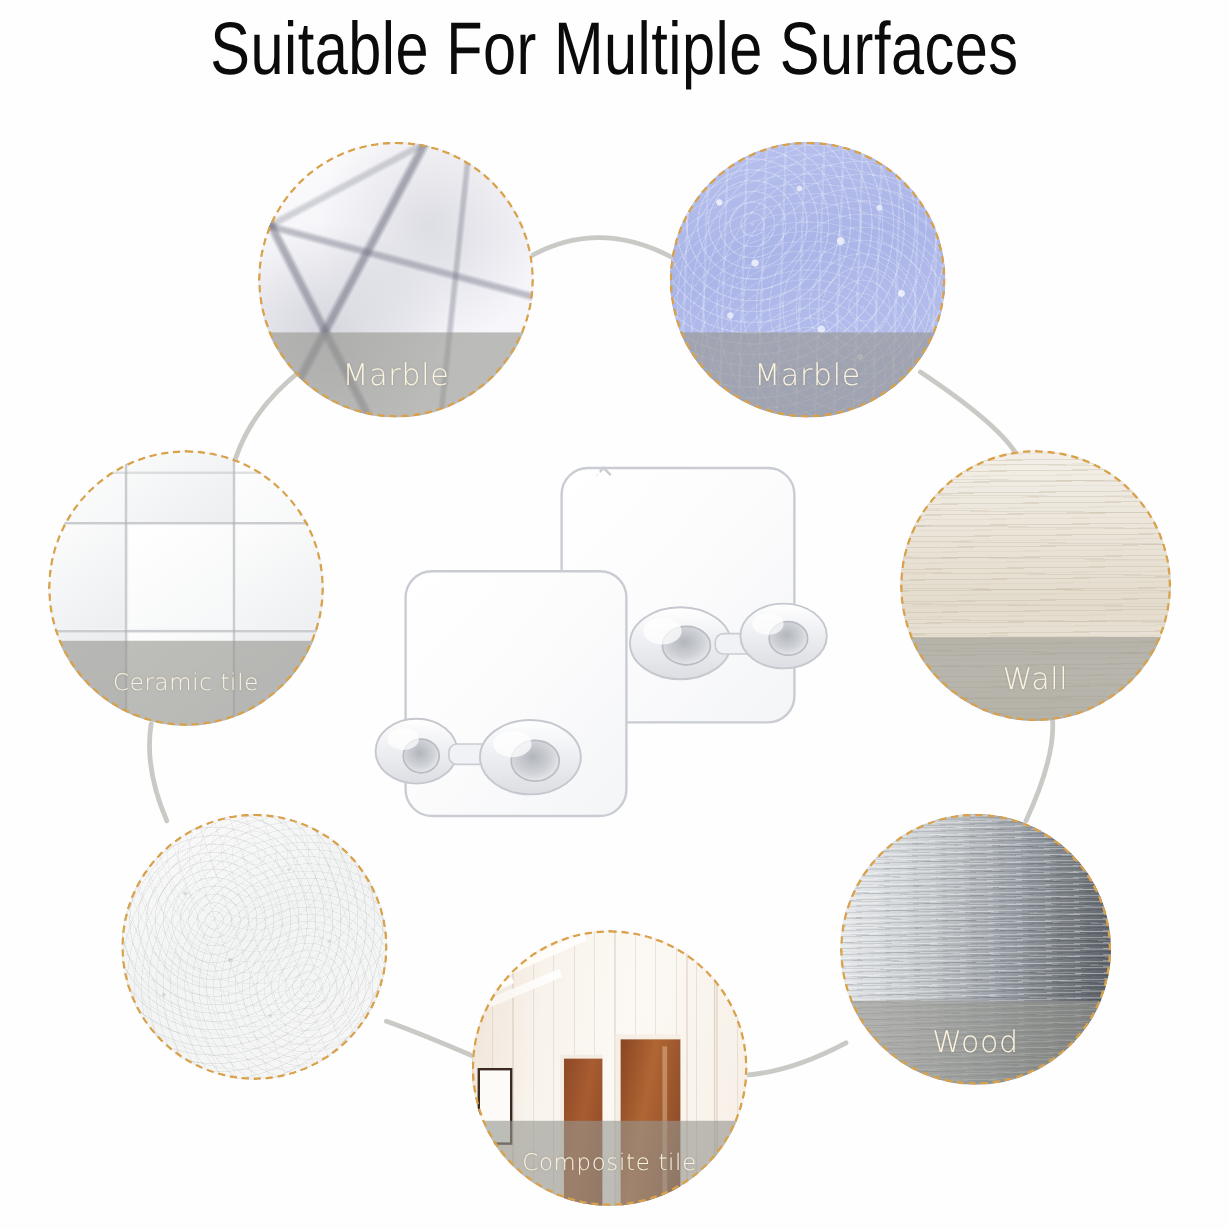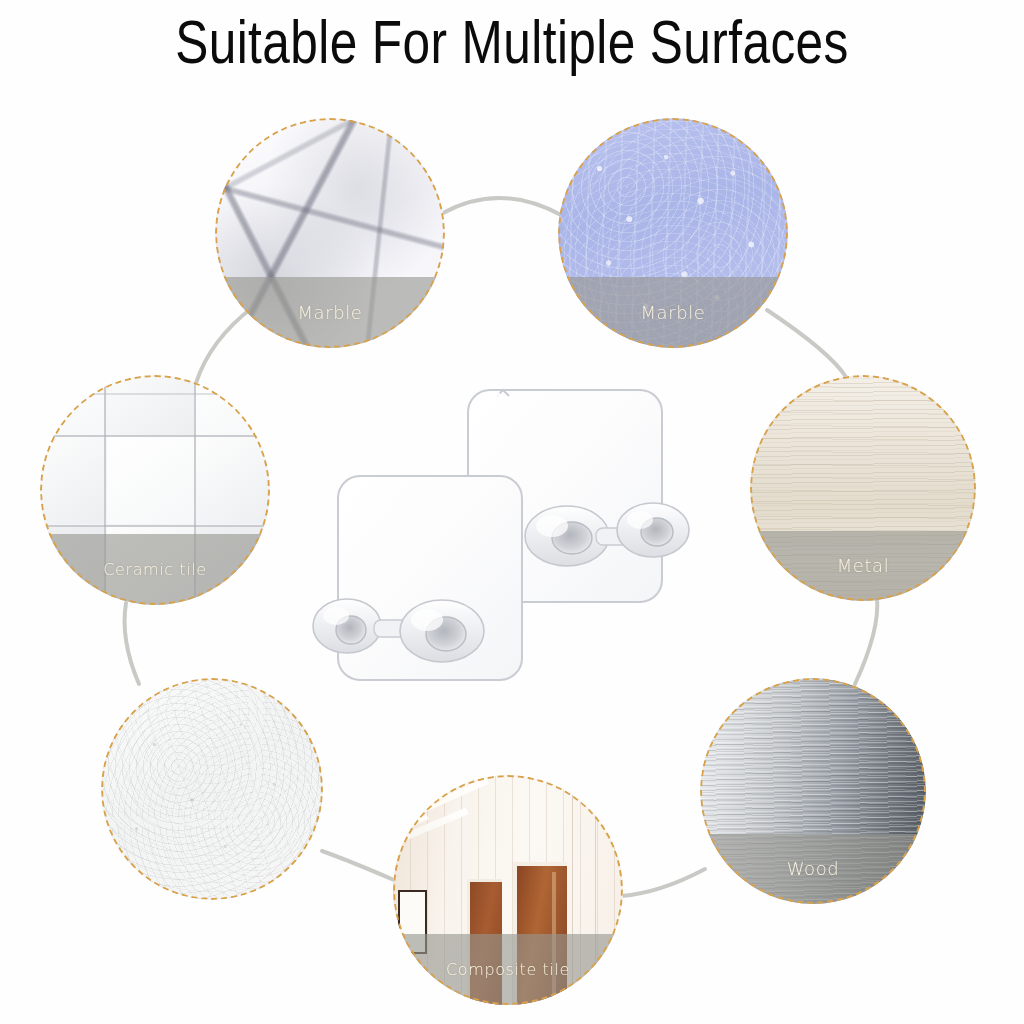--- a/index.html
+++ b/index.html
@@ -71,26 +71,26 @@
     background: rgba(150,150,143,0.62);
     z-index: 5;
     display: flex;
     align-items: center;
     justify-content: center;
   }
   .node .band span {
     font-family: "DejaVu Sans", sans-serif;
     font-weight: 300;
     color: #fbf4e2;
-    font-size: 18px;
+    font-size: 25px;
     letter-spacing: 0.6px;
     text-shadow: 0 0 2px rgba(120,110,85,0.35);
     white-space: nowrap;
   }
-  .node .band span.small { font-size: 16px; }
+  .node .band span.small { font-size: 19px; }
 
   
   
   .tex-marble {
     background:
       linear-gradient(118deg, rgba(130,132,146,0.00) 0%, rgba(130,132,146,0.00) 38%, rgba(108,110,126,0.55) 39.3%, rgba(108,110,126,0.55) 40.2%, rgba(130,132,146,0) 41.4%, rgba(130,132,146,0) 100%),
       linear-gradient(63deg, rgba(120,122,138,0) 0%, rgba(120,122,138,0) 25%, rgba(104,106,122,0.5) 26.2%, rgba(104,106,122,0.5) 27.1%, rgba(120,122,138,0) 28.3%, rgba(120,122,138,0) 100%),
       linear-gradient(15deg, rgba(125,127,142,0) 0%, rgba(125,127,142,0) 54%, rgba(110,112,128,0.42) 55.2%, rgba(110,112,128,0.42) 56%, rgba(125,127,142,0) 57.2%, rgba(125,127,142,0) 100%),
       linear-gradient(96deg, rgba(125,127,142,0) 0%, rgba(125,127,142,0) 68%, rgba(118,120,135,0.38) 69%, rgba(118,120,135,0.38) 69.8%, rgba(125,127,142,0) 70.9%, rgba(125,127,142,0) 100%),
       linear-gradient(152deg, rgba(125,127,142,0) 0%, rgba(125,127,142,0) 20%, rgba(118,120,135,0.30) 21%, rgba(118,120,135,0.30) 21.8%, rgba(125,127,142,0) 22.8%, rgba(125,127,142,0) 100%),
@@ -228,21 +228,21 @@
     <div class="tex tex-glass"></div>
     <div class="band">
       <span>Marble</span>
     </div>
     <div class="ring"></div>
   </div>
 
   <div class="node" style="left:750px; top:375px; width:226px; height:226px;">
     <div class="tex tex-wood"></div>
     <div class="band">
-      <span>Metal</span>
+      <span>Wall</span>
     </div>
     <div class="ring"></div>
   </div>
 
   <div class="node" style="left:700px; top:678px; width:226px; height:226px;">
     <div class="tex tex-metal"></div>
     <div class="band">
       <span>Wood</span>
     </div>
     <div class="ring"></div>

